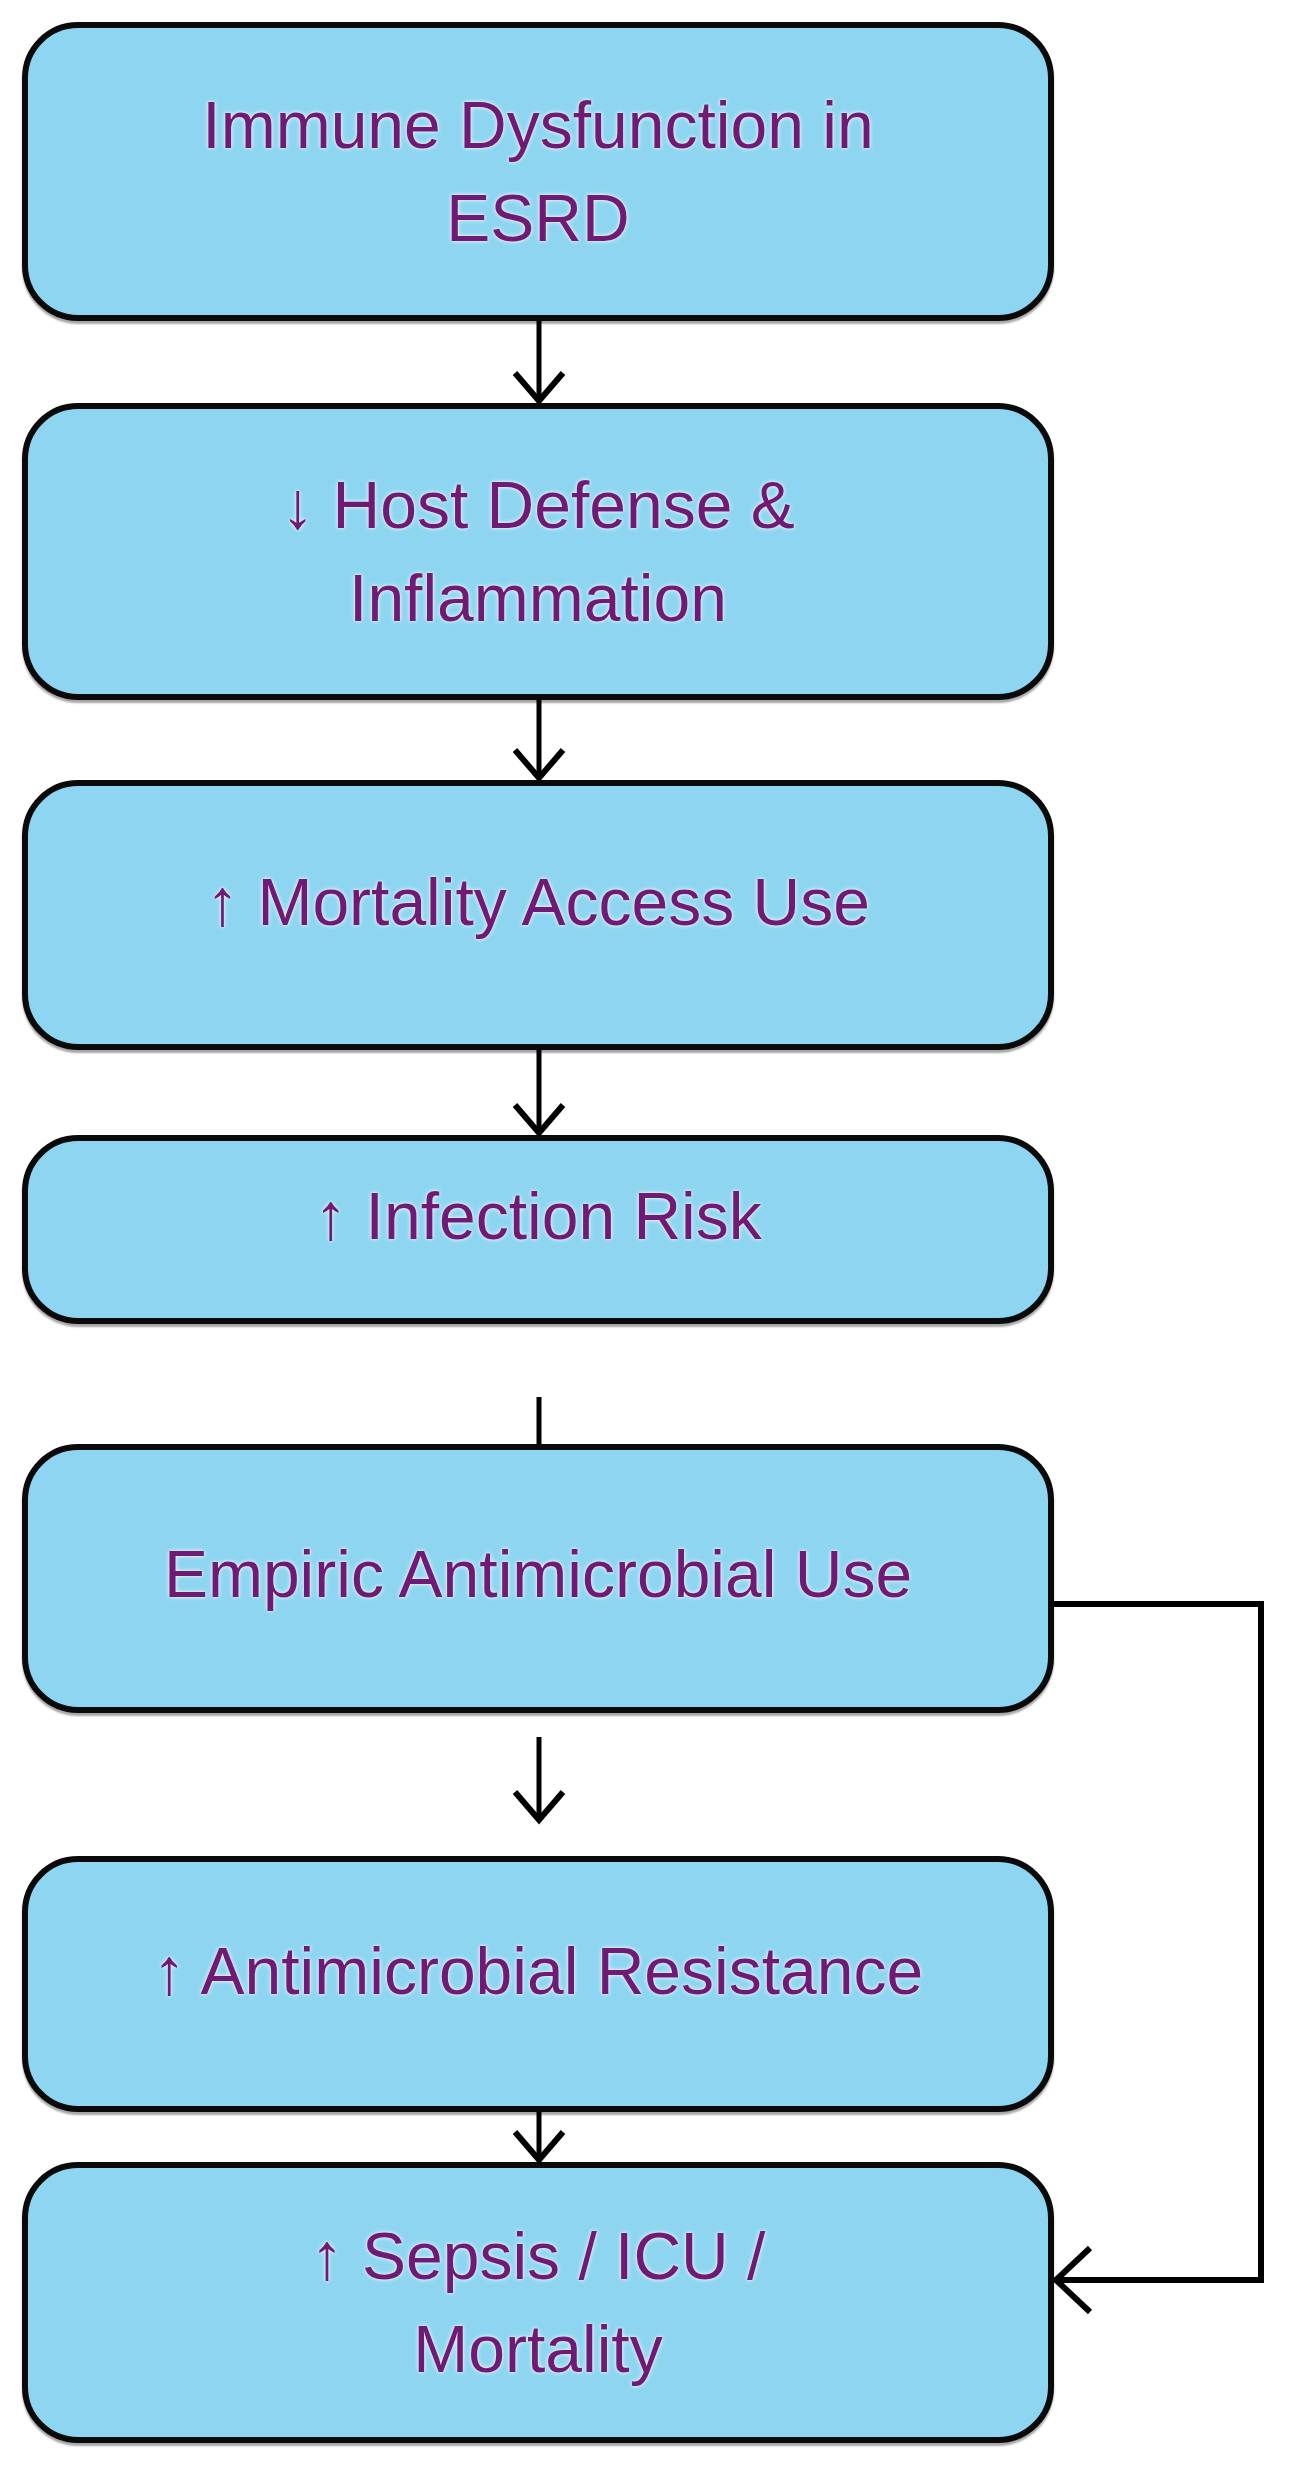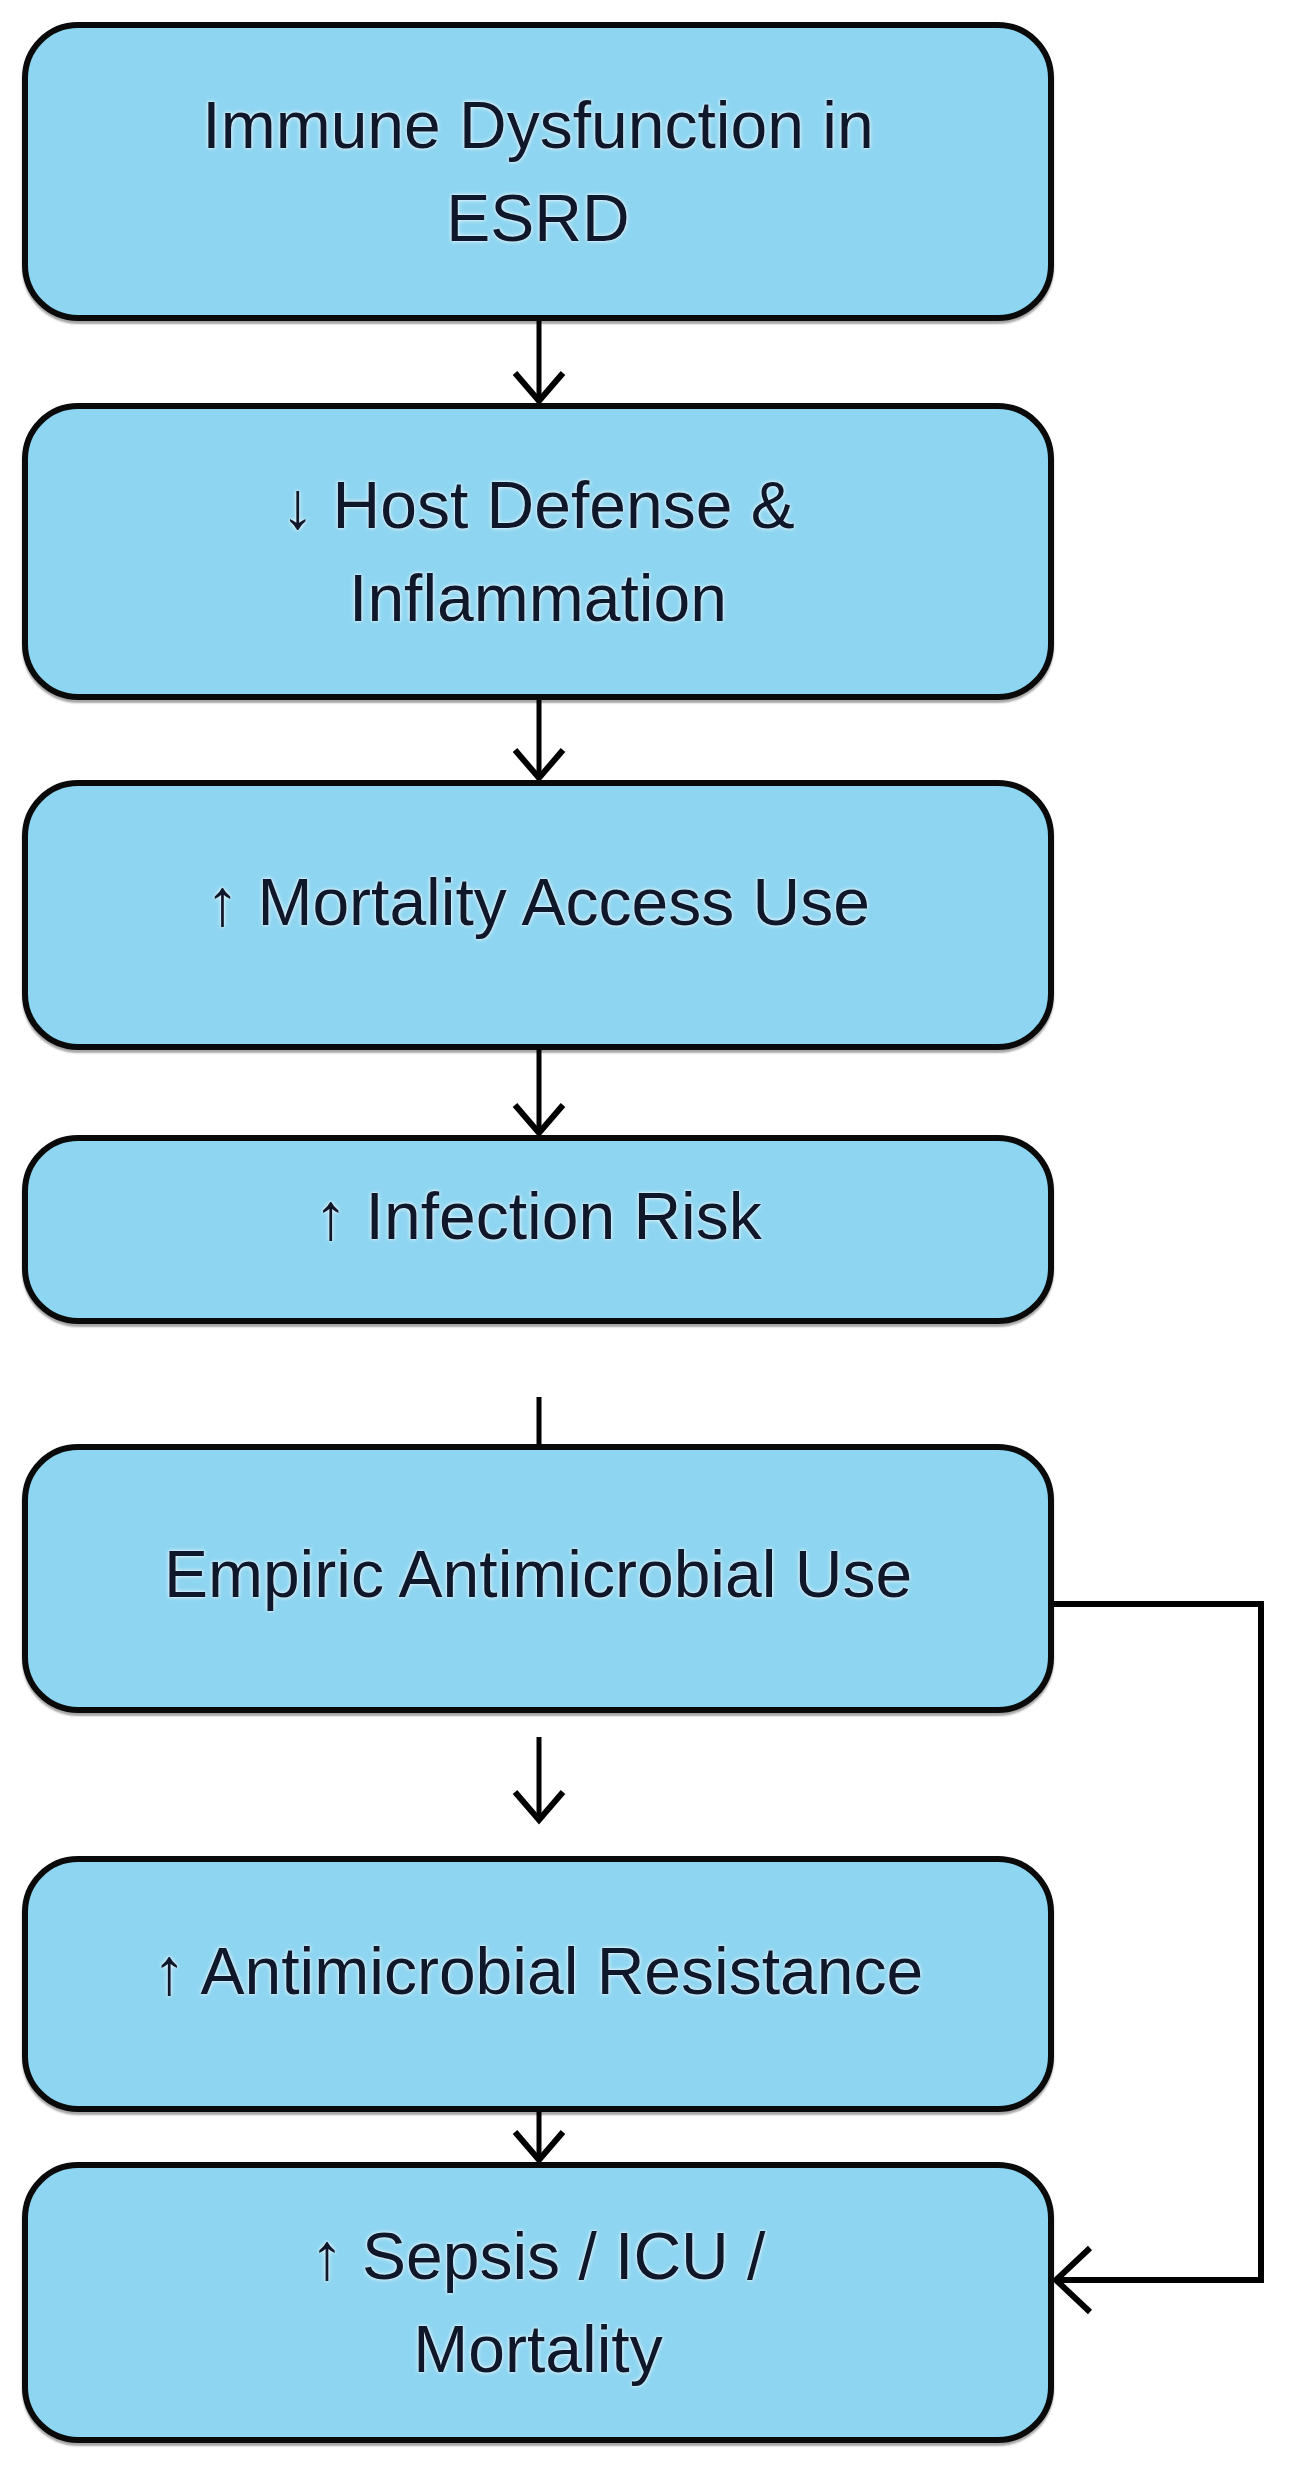--- a/index.html
+++ b/index.html
@@ -34,21 +34,21 @@
     box-shadow: 0 3px 2px rgba(0,0,0,0.35);
     display: flex;
     align-items: center;
     justify-content: center;
     text-align: center;
     z-index: 2;
   }
   .node .label {
     font-size: 66px;
     line-height: 1.4;
-    color: #0f172a;
+    color: #701a75;
     white-space: pre-line;
     text-shadow: 0 0 5px rgba(255,255,255,0.85), 0 0 2px rgba(255,255,255,0.85);
     padding: 0 20px;
   }
   .n1 { top: 22px;   height: 299px; }
   .n2 { top: 403px;  height: 297px; }
   .n3 { top: 780px;  height: 270px; }
   .n4 { top: 1135px; height: 189px; }
   .n5 { top: 1408px; height: 269px; margin-top: 36px; }
   .n6 { top: 1856px; height: 256px; }

